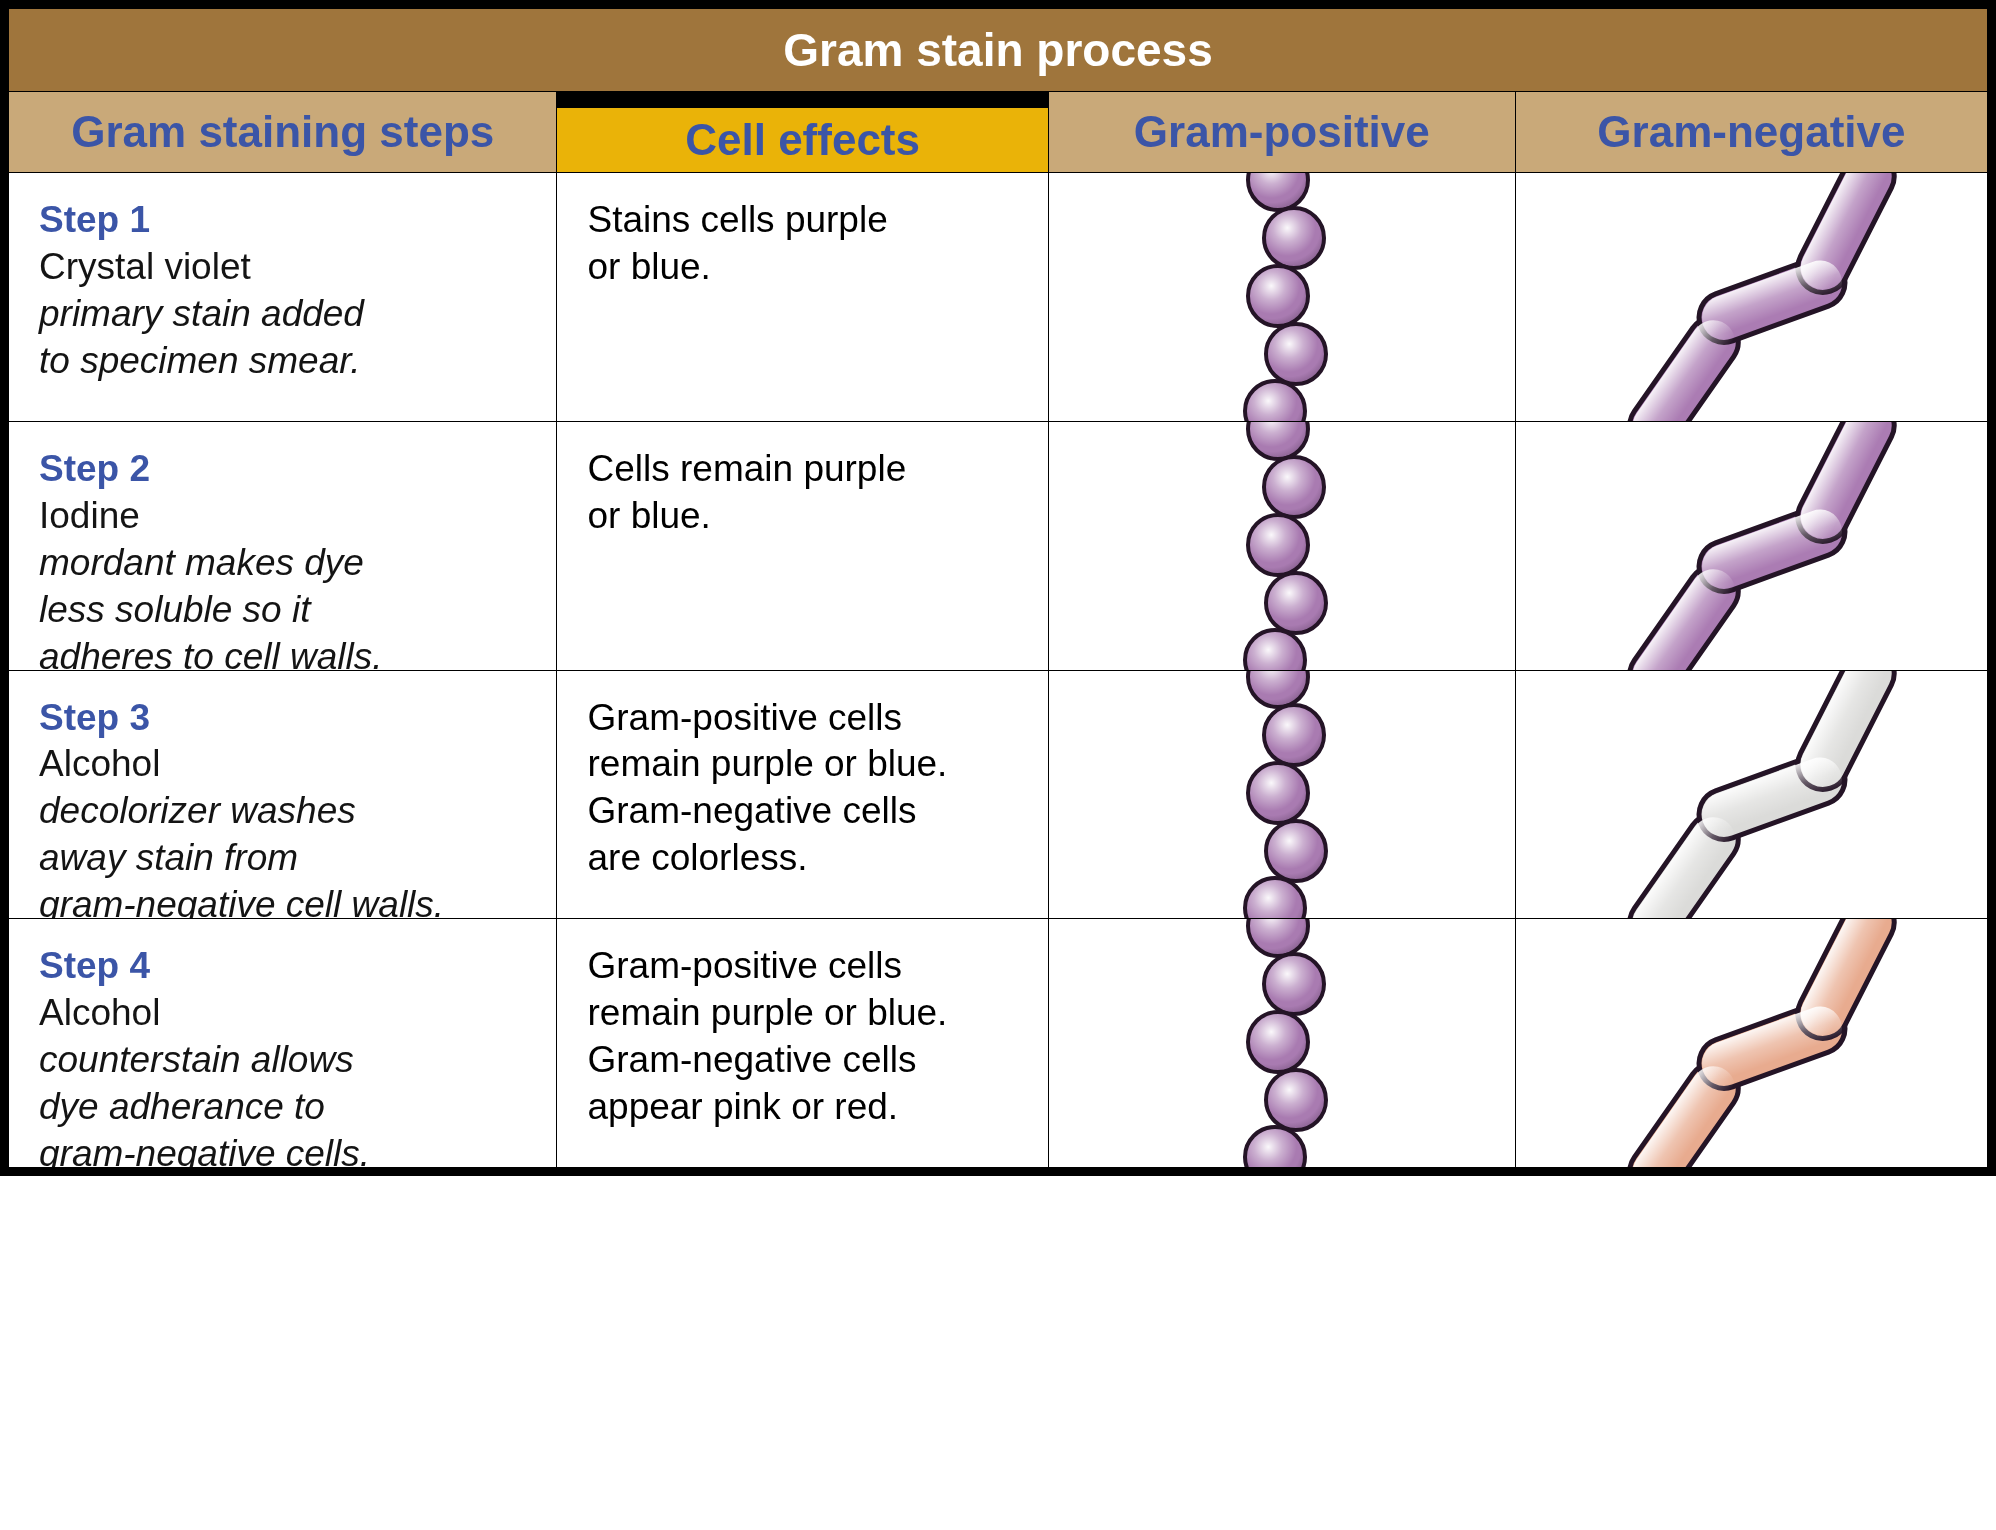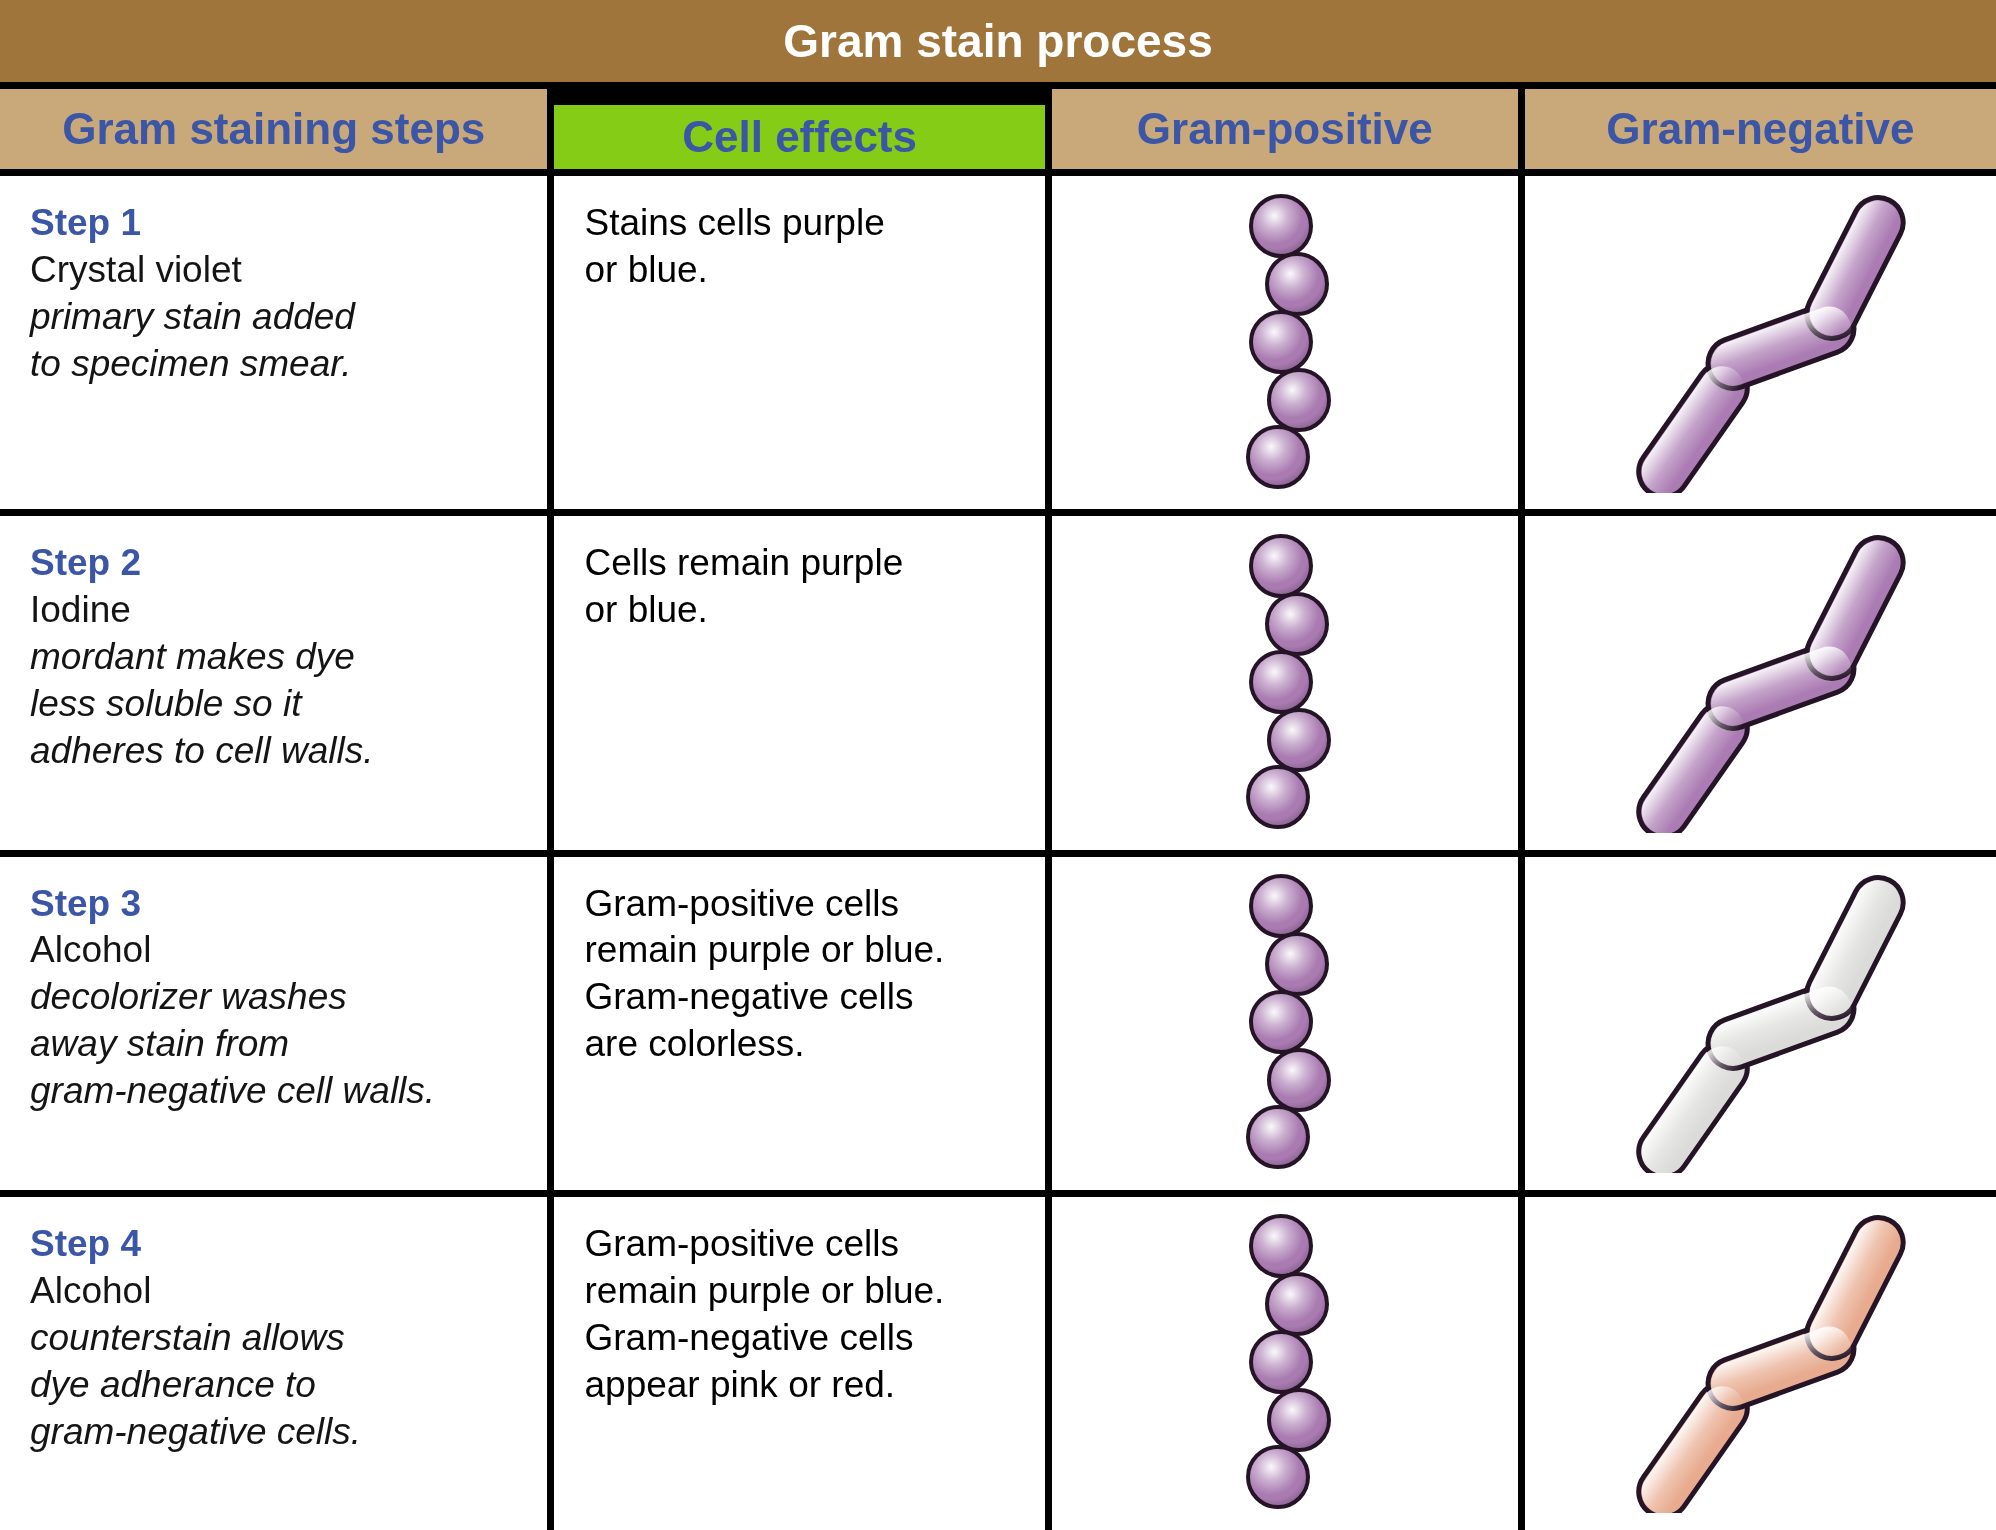--- a/index.html
+++ b/index.html
@@ -3,26 +3,27 @@
 <meta charset="utf-8">
 <style>
   html, body { margin: 0; padding: 0; background: #ffffff; }
   body {
     width: 1996px; height: 1530px;
     font-family: "Liberation Sans", sans-serif;
     -webkit-font-smoothing: antialiased;
   }
   .gram-table {
     box-sizing: border-box;
-    width: 1996px; height: 1530px;
+    width: 1996px; height: 1176px;
     background: #000000;
+    padding: 9px;
     display: grid;
     grid-template-columns: 545fr 488fr 464fr 469fr;
     grid-template-rows: 82px 80px 1fr 1fr 1fr 1fr;
-    gap: 7px;
+    gap: 1px;
   }
   .title-bar {
     grid-column: 1 / -1;
     display: flex; align-items: center; justify-content: center;
     font-size: 46px; font-weight: bold; color: #ffffff;
   }
   .header-cell {
     display: flex; align-items: center; justify-content: center;
     font-size: 44px; font-weight: bold;
     text-align: center;
@@ -72,21 +73,21 @@
 
 <div class="gram-table">
 
   <div class="title-bar" style="background:#9f753c;">
     <span>Gram stain process</span>
   </div>
 
   <div class="cell header-cell" style="background:#c9a979; color:#3b55a7;">
     <span>Gram staining steps</span>
   </div>
-  <div class="cell header-cell" style="background:#84cc16; color:#3b55a7;margin-top:16px;">
+  <div class="cell header-cell" style="background:#eab308; color:#3b55a7;margin-top:16px;">
     <span>Cell effects</span>
   </div>
   <div class="cell header-cell" style="background:#c9a979; color:#3b55a7;">
     <span>Gram-positive</span>
   </div>
   <div class="cell header-cell" style="background:#c9a979; color:#3b55a7;">
     <span>Gram-negative</span>
   </div>
 
   <div class="cell text-cell steps-cell">

